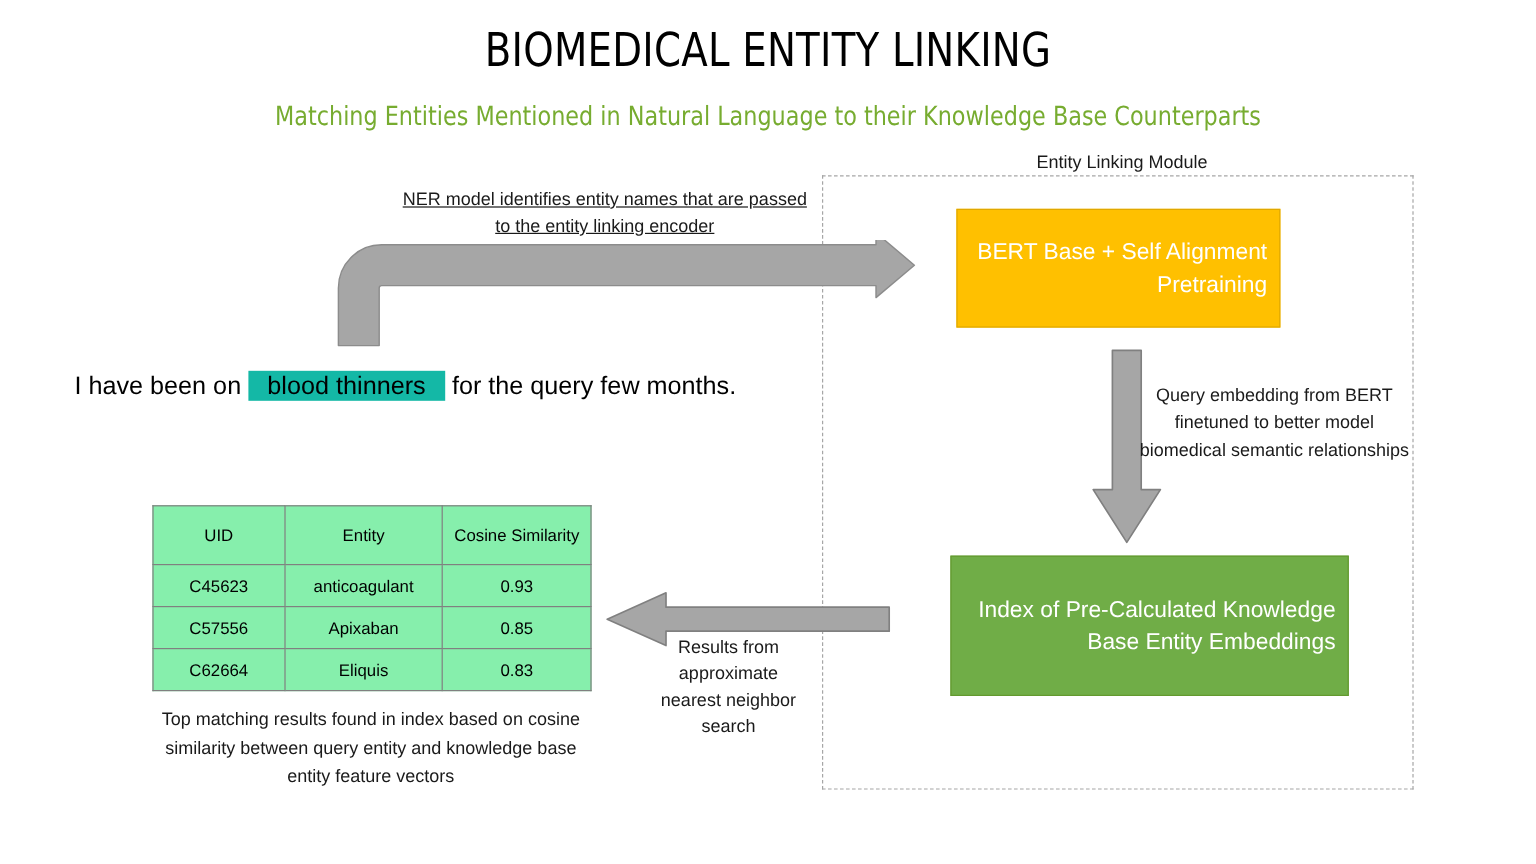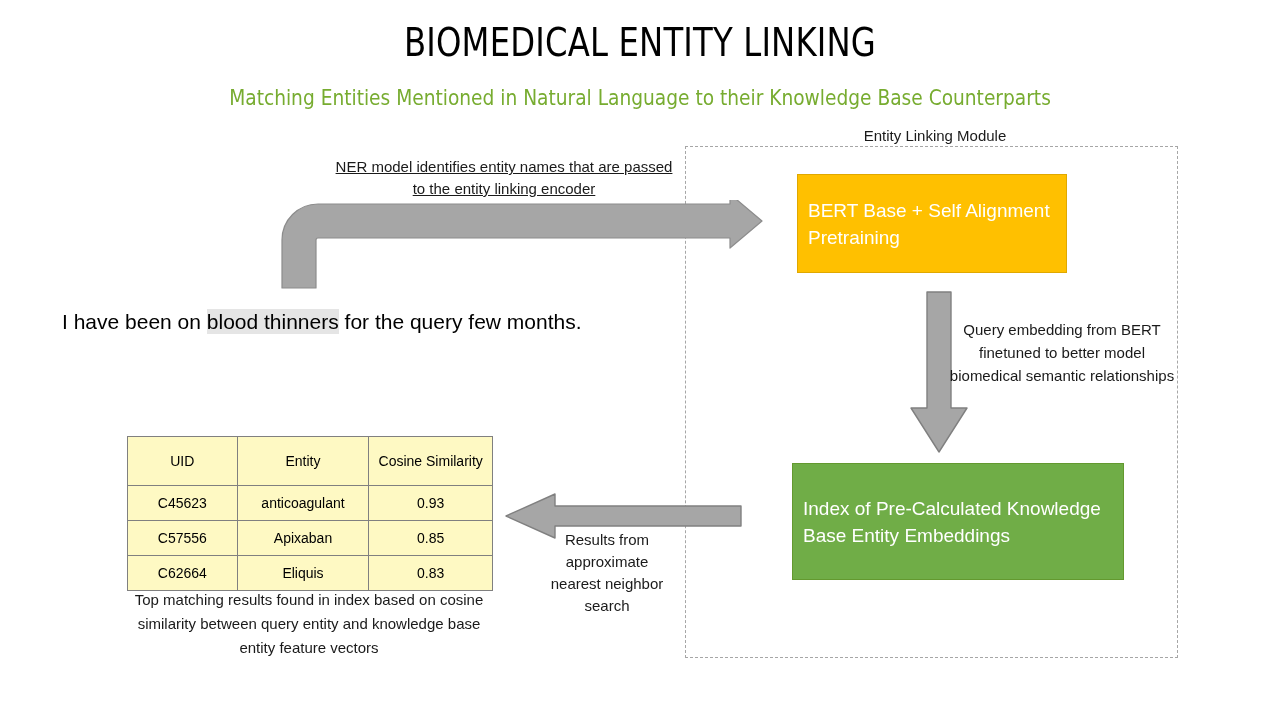--- a/index.html
+++ b/index.html
@@ -72,21 +72,21 @@
     color: #1a1a1a;
   }
 
   
   .proc-box {
     position: absolute;
     box-sizing: border-box;
     display: flex;
     align-items: center;
     justify-content: center;
-    text-align: left;
+    text-align: right;
     color: #ffffff;
     font-size: 19px;
     line-height: 27px;
     padding: 4px 10px;
   }
   .box-bert {
     left: 797px;
     top: 174px;
     width: 270px;
     height: 99px;
@@ -106,22 +106,22 @@
   .sentence {
     position: absolute;
     left: 62px;
     top: 308px;
     font-size: 21px;
     line-height: 28px;
     color: #000000;
     white-space: nowrap;
   }
   .hl {
-    background: #e5e5e5;
-    padding: 1px 0;
+    background: #14b8a6;
+    padding: 1px 16px;
   }
 
   
   .anno {
     position: absolute;
     text-align: center;
     color: #1a1a1a;
     font-size: 15px;
     line-height: 22px;
   }
@@ -136,24 +136,24 @@
     pointer-events: none;
   }
   .arrow-elbow { left: 278px; top: 200px; }
   .arrow-down  { left: 908px; top: 290px; }
   .arrow-left  { left: 503px; top: 492px; }
 
   
   .rtable {
     position: absolute;
     left: 127px;
-    top: 436px;
+    top: 421px;
     width: 366px;
     border-collapse: collapse;
-    background: #fef9c3;
+    background: #86efac;
   }
   .rtable td, .rtable th {
     border: 1px solid #808080;
     font-weight: 400;
     font-size: 14px;
     line-height: 18px;
     text-align: center;
     color: #000000;
     padding: 0;
   }

